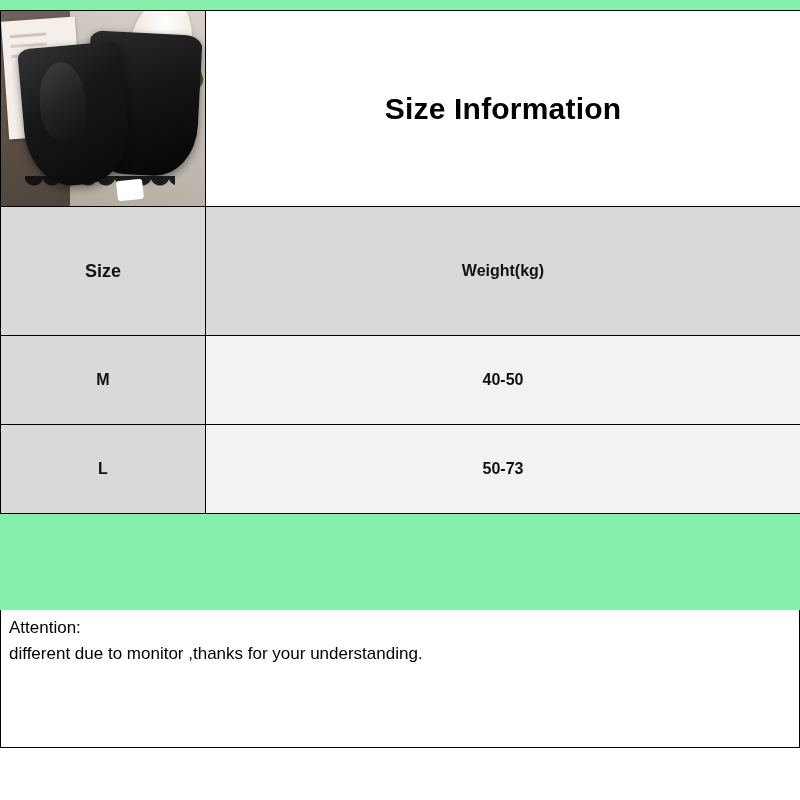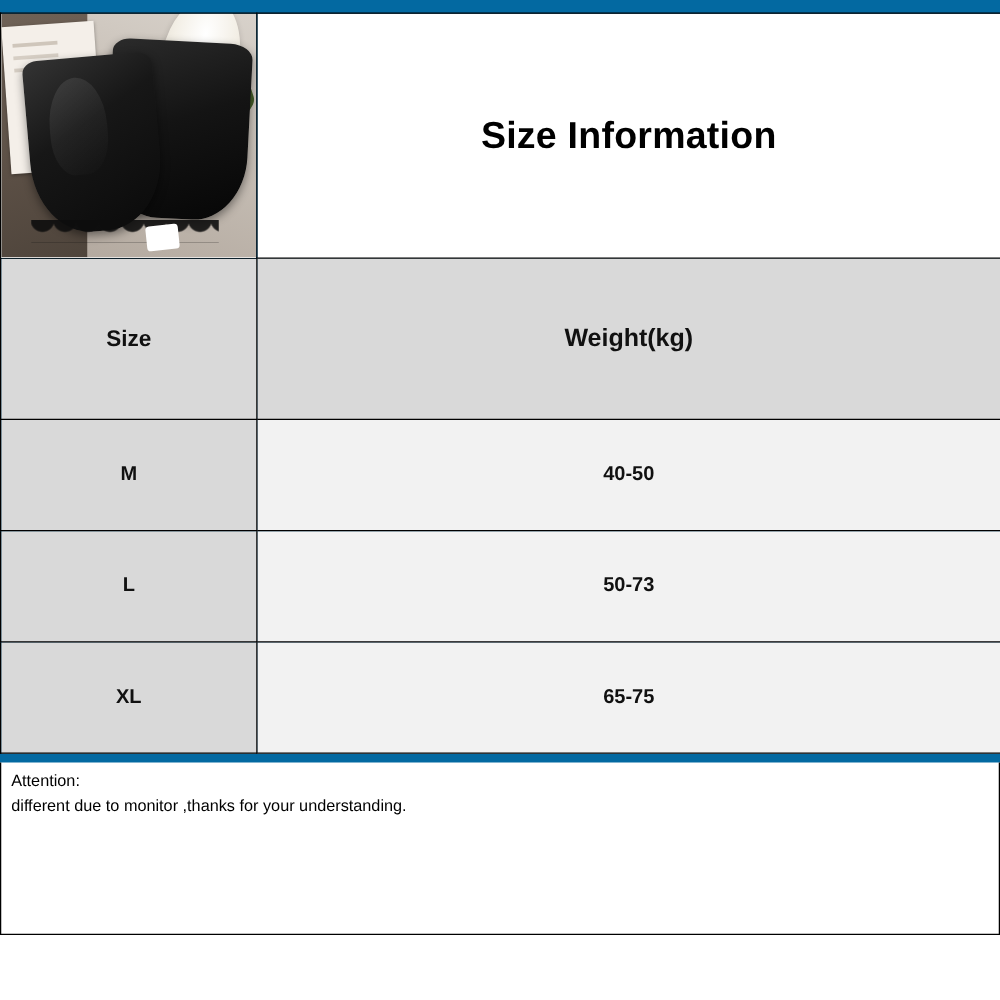--- a/index.html
+++ b/index.html
@@ -12,21 +12,21 @@
     height: 800px;
     font-family: "Liberation Sans", sans-serif;
     color: #111111;
     overflow: hidden;
   }
 
   .sheet {
     position: relative;
     width: 800px;
     height: 728px;
-    background: #0369a1;
+    background: #86efac;
   }
 
   .size-table {
     position: absolute;
     left: 0px;
     top: 10px;
     width: 800px;
     border-collapse: collapse;
     table-layout: fixed;
   }
@@ -168,21 +168,21 @@
   
   .hdr-row td {
     height: 128px;
     background: #d9d9d9;
   }
   .hdr-size {
     font-size: 18px;
     font-weight: bold;
   }
   .hdr-weight {
-    font-size: 20px;
+    font-size: 16px;
     font-weight: bold;
   }
 
   
   .data-row td {
     height: 88px;
     font-size: 16px;
   }
   .data-row .cell-size {
     background: #d9d9d9;
@@ -201,21 +201,21 @@
     width: 800px;
     height: 138px;
     border: 1px solid #000000;
     border-top: none;
     box-sizing: border-box;
     background: #ffffff;
     padding: 6px 8px 0 8px;
   }
   .attention p {
     margin: 0 0 4px 0;
-    font-size: 13px;
+    font-size: 17px;
     line-height: 1.42;
     color: #000000;
   }
   .attention .first { margin-bottom: 2px; }
 </style>
 </head>
 <body>
 
 <div class="sheet">
 
@@ -253,24 +253,20 @@
       <tr class="data-row">
         <td class="cell-size">M</td>
         <td class="cell-weight">40-50</td>
       </tr>
 
       <tr class="data-row">
         <td class="cell-size">L</td>
         <td class="cell-weight">50-73</td>
       </tr>
 
-      <tr class="data-row">
-        <td class="cell-size">XL</td>
-        <td class="cell-weight">65-75</td>
-      </tr>
     </tbody>
   </table>
 
   <div class="attention">
     <p class="first">Attention:</p>
     <p>different due to monitor ,thanks for your understanding.</p>
   </div>
 
 </div>
 

